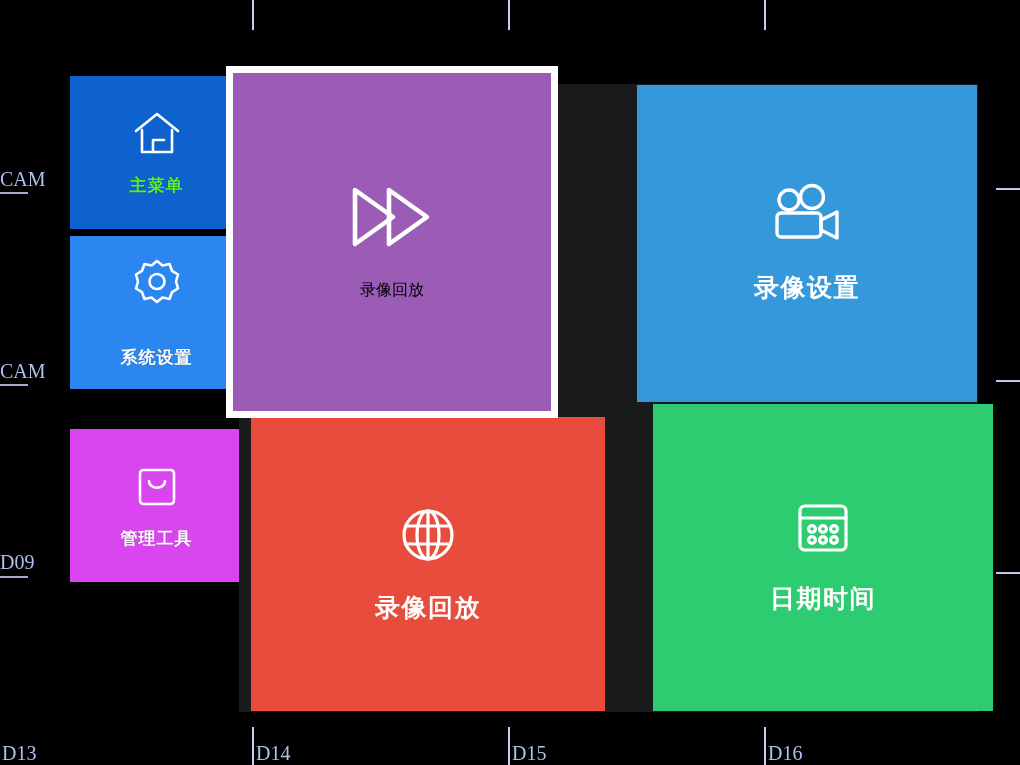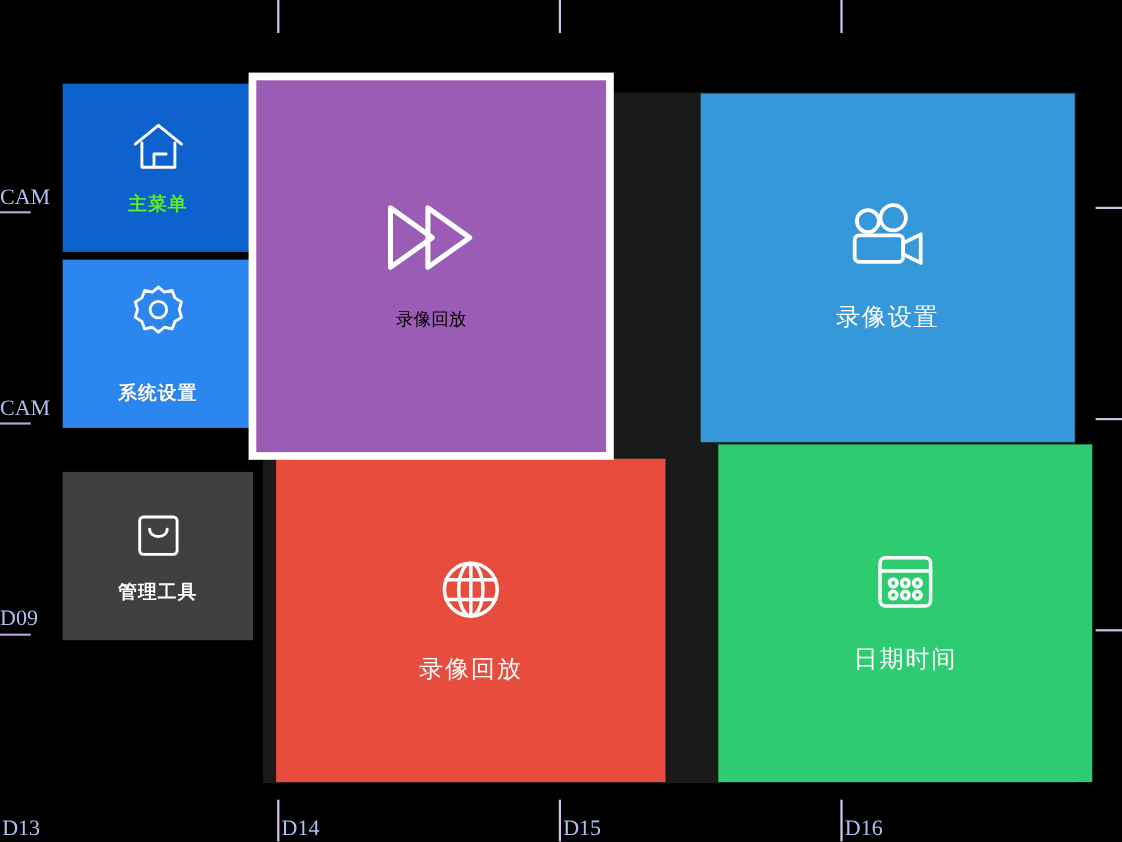--- a/index.html
+++ b/index.html
@@ -23,41 +23,41 @@
   .ch-label {
     position:absolute; color:#aec0ee; font-size:20px;
     font-family:"Liberation Serif", serif;
     letter-spacing:0px; white-space:nowrap;
   }
   .ch-underline {
     position:absolute; height:2px; background:#b0a4d2;
   }
 
   
-  #sidebar { position:absolute; left:28px; top:76px; width:178px;padding-left:29px; }
+  #sidebar { position:absolute; left:41px; top:76px; width:178px;padding-left:29px; }
   .side-tile {
     position:relative; width:173px; height:153px; margin-bottom:7px;
     display:flex; flex-direction:column;
     align-items:center; justify-content:center;
     cursor:pointer;
   }
   .side-tile .s-ico { width:52px; height:52px; display:block; }
   .side-tile .s-lab {
     margin-top:14px; font-size:17px; color:#ffffff;
     font-weight:bold; letter-spacing:1px;
     text-shadow:0 0 1px rgba(0,0,0,.35);
   }
   .side-tile.selected .s-lab { color:#5aee2e; }
   .grid-tile {
     position:absolute; display:flex; flex-direction:column;
     align-items:center; justify-content:center; cursor:pointer;
   }
   .grid-tile .g-ico { display:block; }
   .grid-tile .g-lab {
-    margin-top:22px; font-size:22px; color:#fff; font-weight:normal;
+    margin-top:22px; font-size:25px; color:#fff; font-weight:bold;
     letter-spacing:1.5px;
   }
 
   
   #tile-playback-wrap {
     position:absolute; left:226px; top:66px;
     width:332px; height:352px;
     background:#ffffff; padding:7px;
   }
   #tile-playback {
@@ -118,21 +118,21 @@
     <span class="s-ico">
       <svg viewBox="0 0 52 52" width="52" height="52" fill="none" stroke="#fff" stroke-width="2.6" stroke-linejoin="round">
         <path d="M26 5 L31.5 9.5 L38.5 8 L41 14.8 L47 18.5 L45 25.5 L47 32.5 L41 36.2 L38.5 43 L31.5 41.5 L26 46 L20.5 41.5 L13.5 43 L11 36.2 L5 32.5 L7 25.5 L5 18.5 L11 14.8 L13.5 8 L20.5 9.5 Z"></path>
         <circle cx="26" cy="25.5" r="7.5"></circle>
       </svg>
     </span>
     <span class="s-lab">系统设置</span>
   </div>
 
 
-  <div class="side-tile" style="background:#404040;margin-top:40px;">
+  <div class="side-tile" style="background:#d946ef;margin-top:40px;">
     <span class="s-ico">
       <svg viewBox="0 0 52 52" width="52" height="52" fill="none" stroke="#fff" stroke-width="2.6" stroke-linecap="round" stroke-linejoin="round">
         <rect x="9" y="9" width="34" height="34" rx="3.5"></rect>
         <path d="M18 20 C18 29 34 29 34 20"></path>
       </svg>
     </span>
     <span class="s-lab">管理工具</span>
   </div>
 </div>
 

